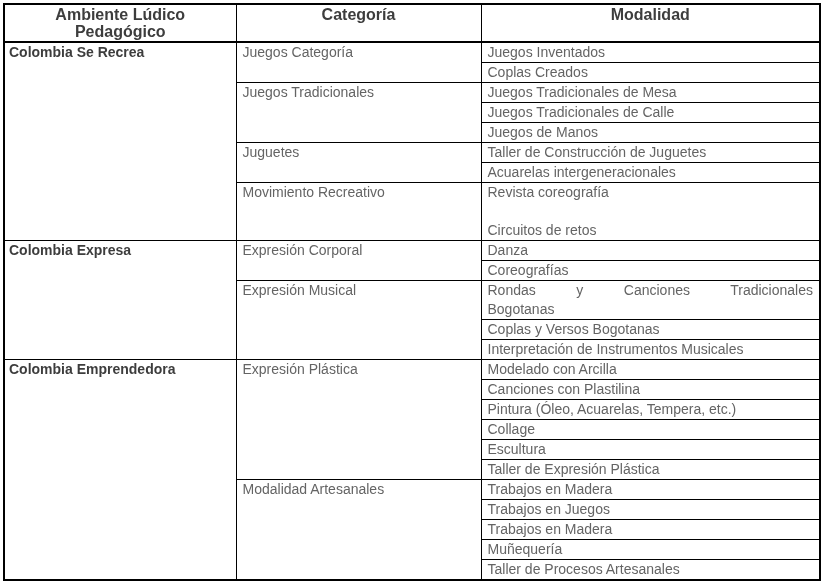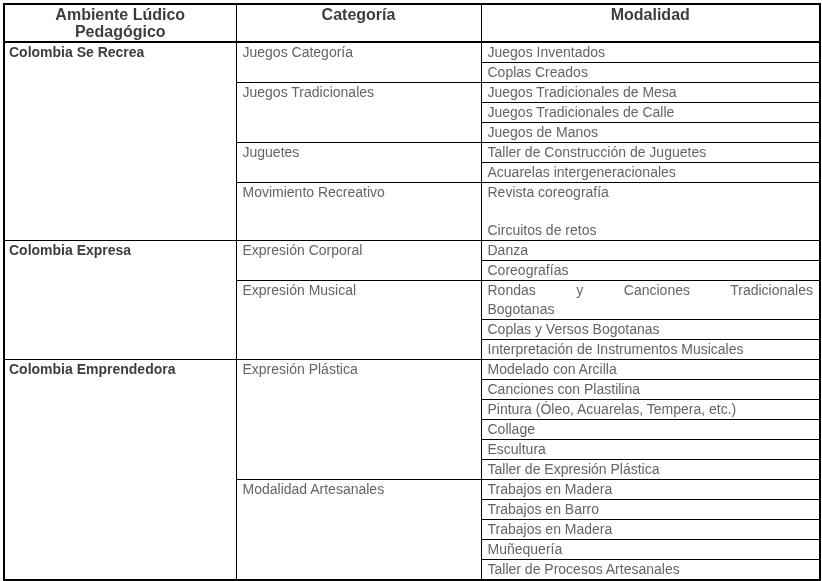--- a/index.html
+++ b/index.html
@@ -142,21 +142,21 @@
           <td class="modalidad">Escultura</td>
         </tr>
         <tr>
           <td class="modalidad">Taller de Expresión Plástica</td>
         </tr>
         <tr>
           <td class="categoria" rowspan="5">Modalidad Artesanales</td>
           <td class="modalidad">Trabajos en Madera</td>
         </tr>
         <tr>
-          <td class="modalidad">Trabajos en Barro</td>
+          <td class="modalidad">Trabajos en Juegos</td>
         </tr>
         <tr>
           <td class="modalidad">Trabajos en Madera</td>
         </tr>
         <tr>
           <td class="modalidad">Muñequería</td>
         </tr>
         <tr>
           <td class="modalidad">Taller de Procesos Artesanales</td>
         </tr>

